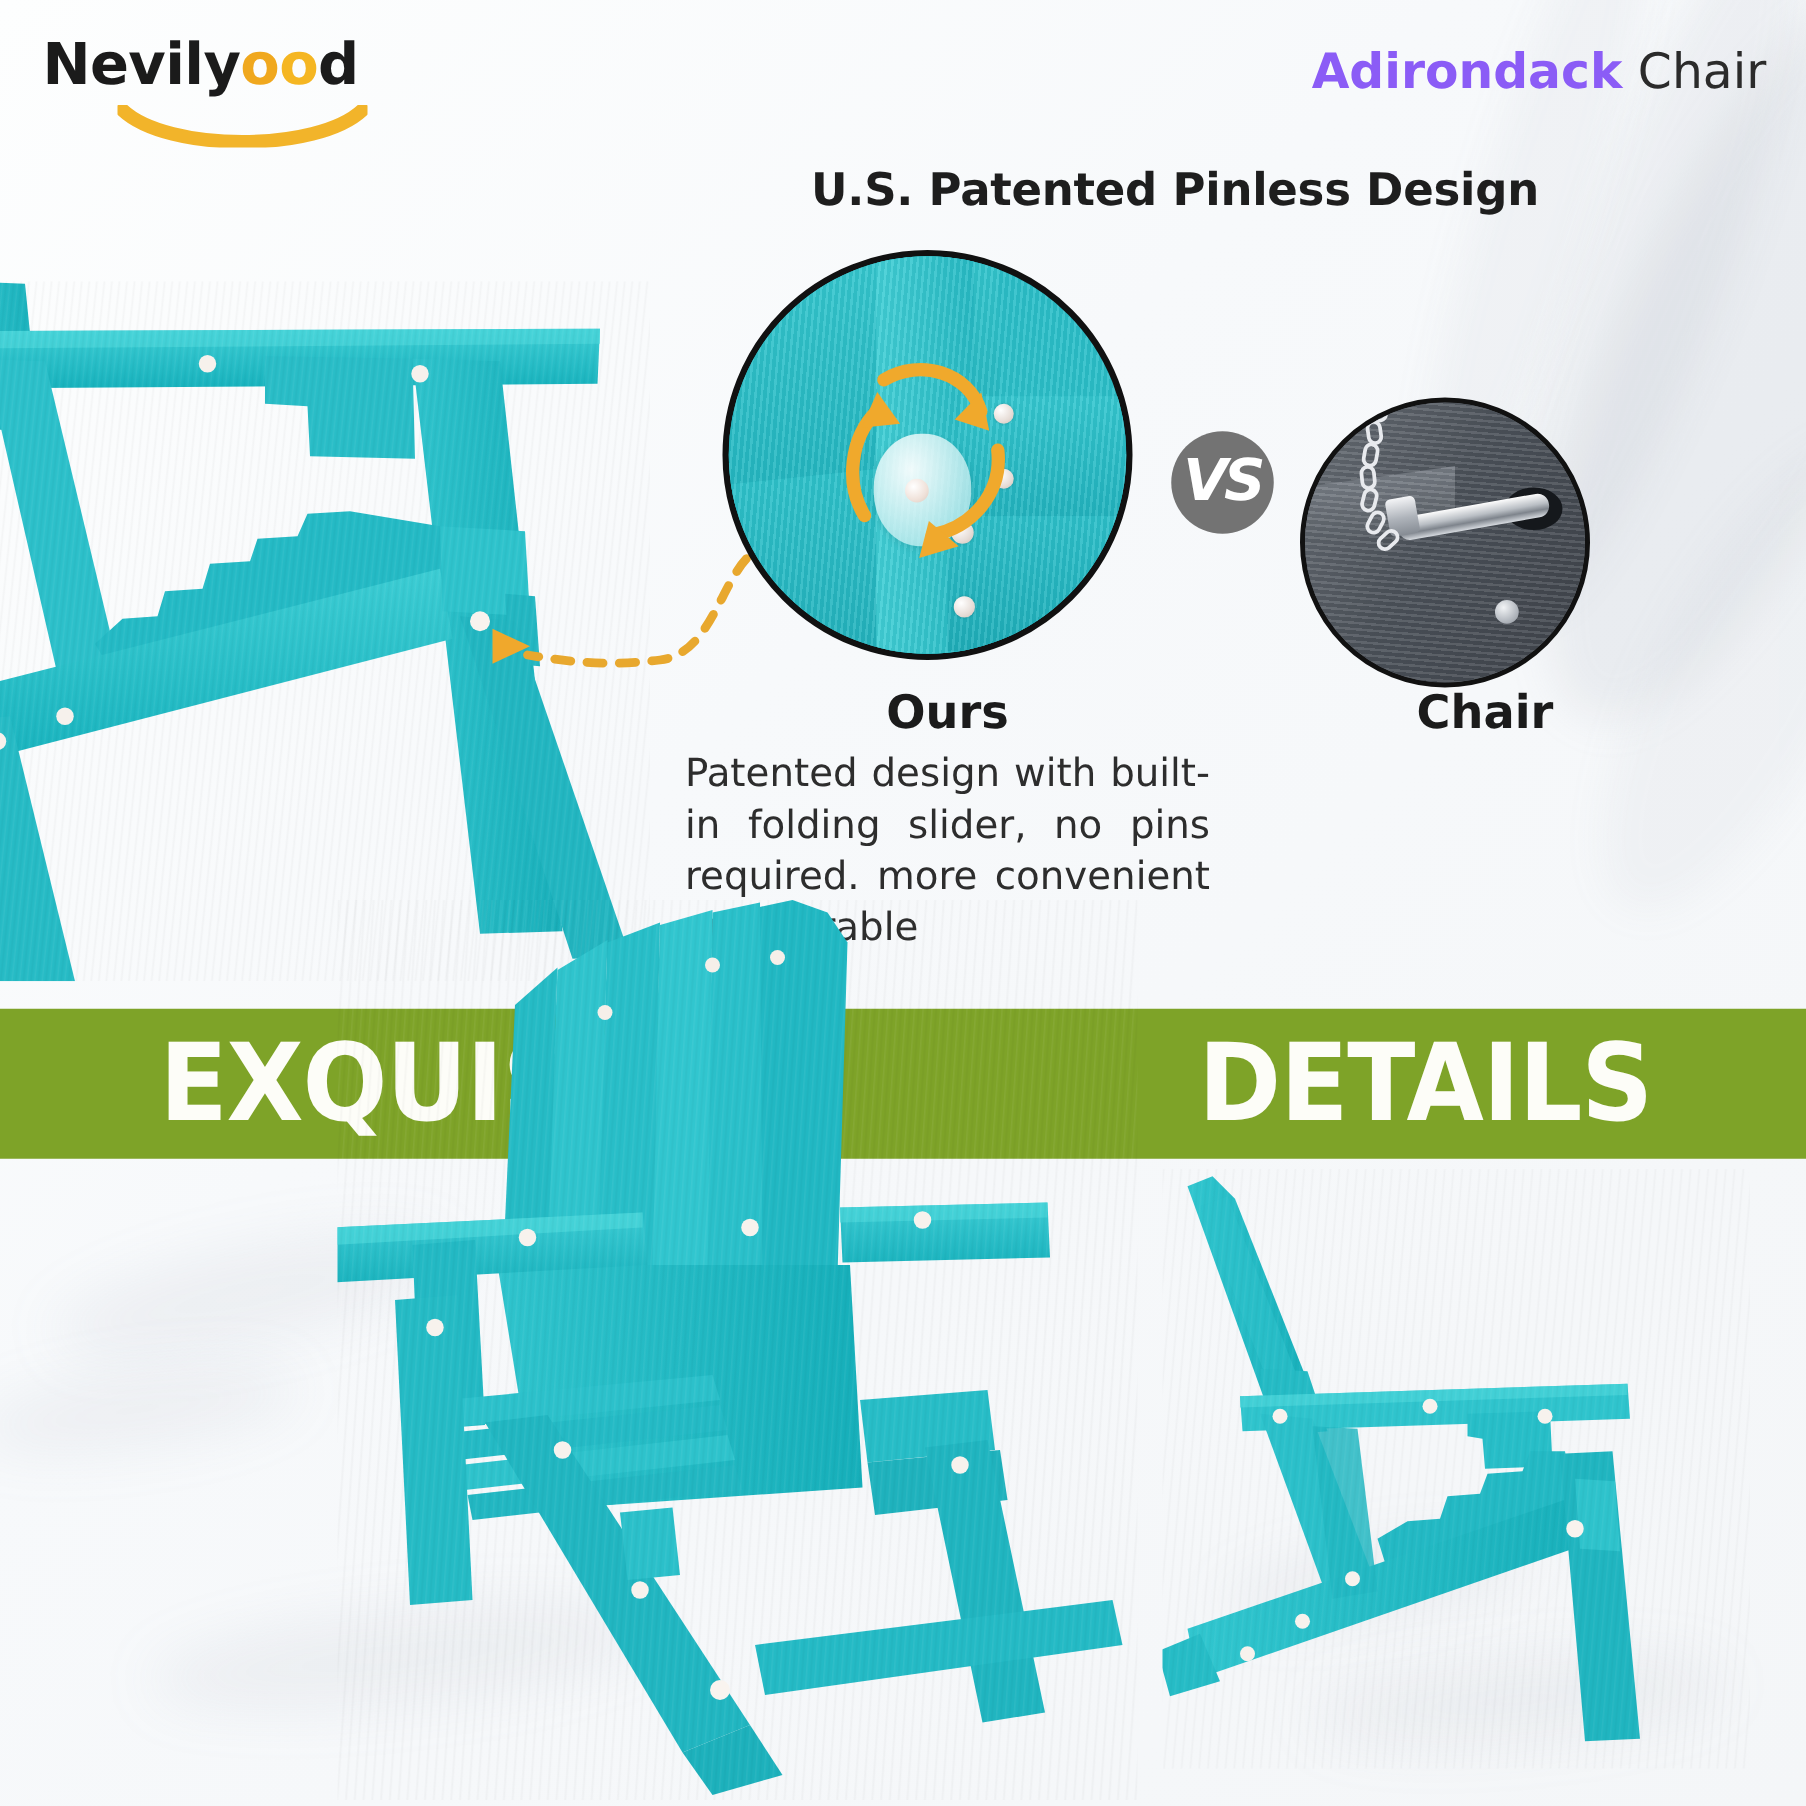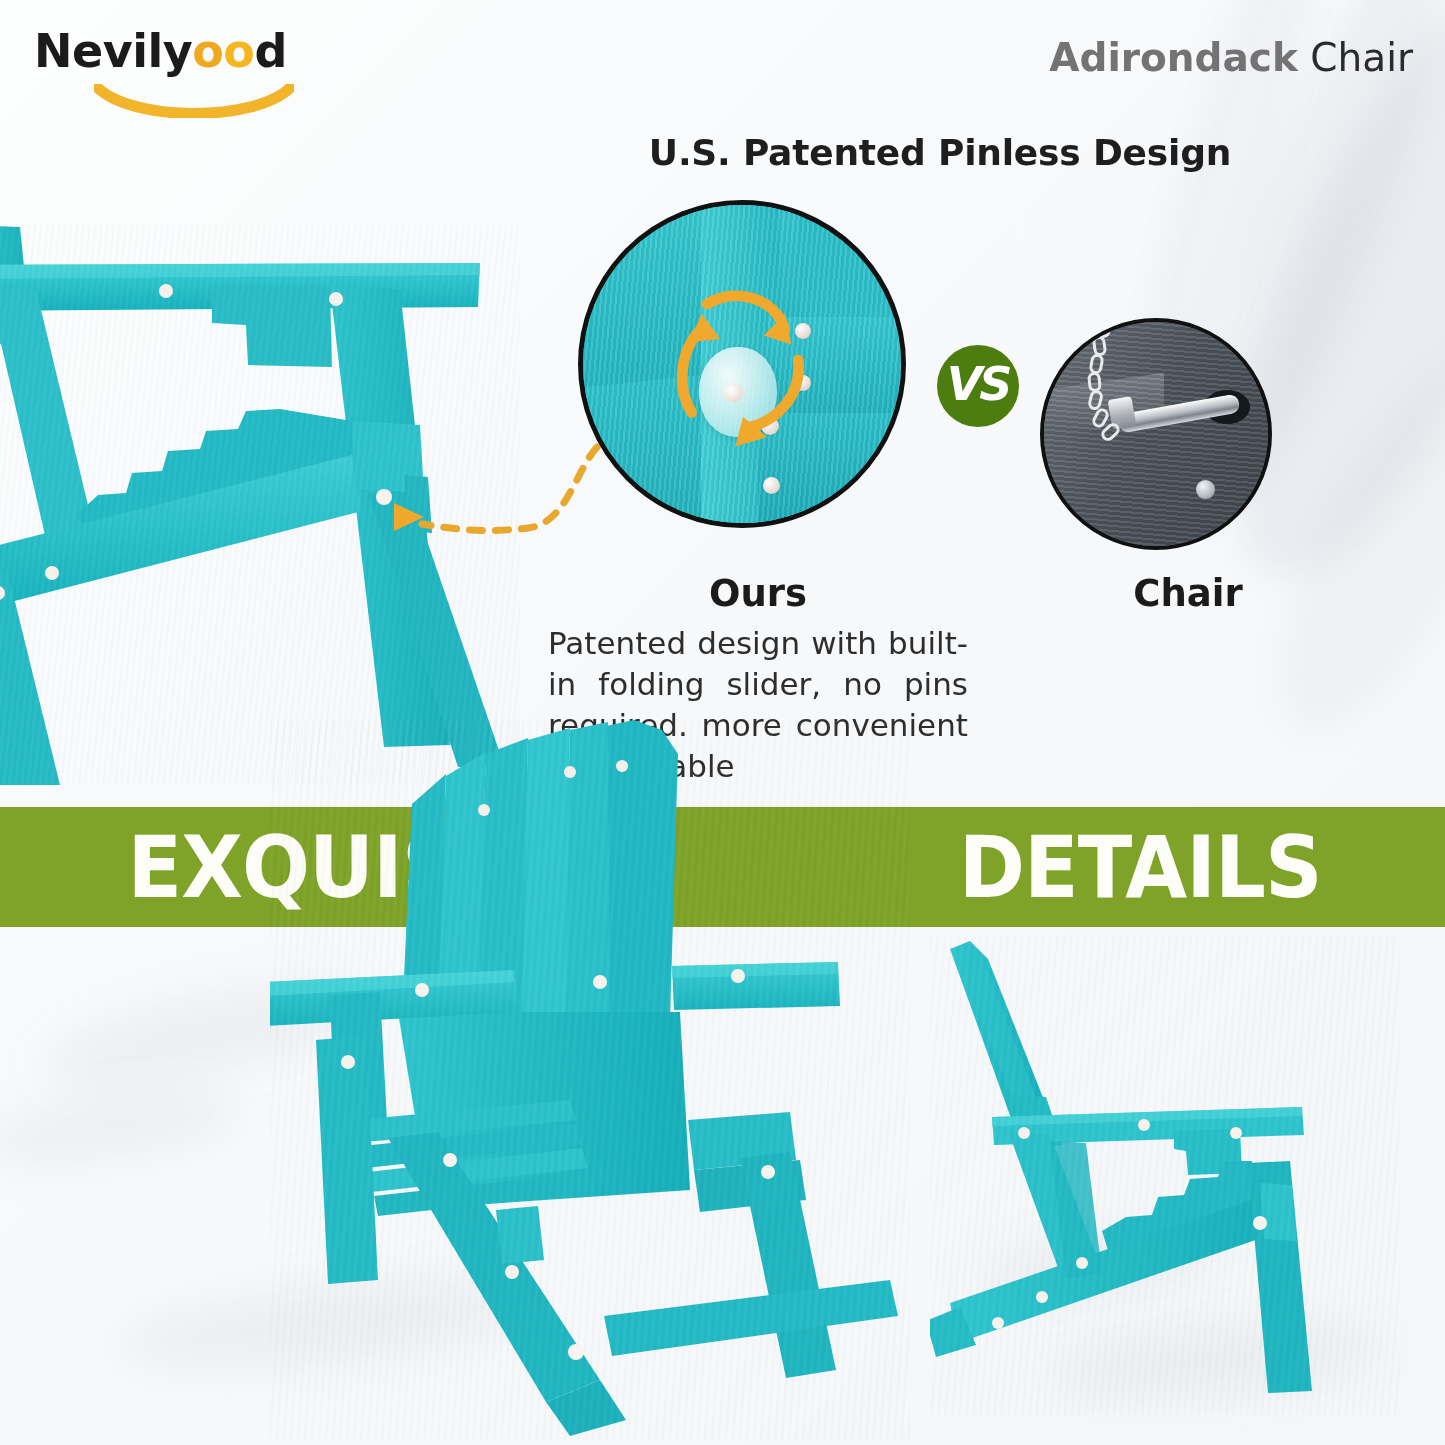--- a/index.html
+++ b/index.html
@@ -45,21 +45,21 @@
   }
   .logo-word .o-ring{ color:#f0a81e; }
   .logo-word .o-fill{ color:#f5b622; }
   .logo-smile{ position:absolute; left:60px; top:56px; width:200px; height:34px; }
 
   .prod-title{
     position:absolute; right:32px; top:38px;
     font-size:39px; font-weight:400; line-height:1; white-space:nowrap;
     font-family:"DejaVu Sans", sans-serif;
   }
-  .prod-title .b{ color:#737373; font-weight:700; }
+  .prod-title .b{ color:#8b5cf6; font-weight:700; }
   .prod-title .n{ color:#2b2b2b; font-weight:400; }
 
   
   .patent-head{
     position:absolute; left:640px; top:132px; width:600px;
     text-align:center; font-size:36px; font-weight:700; color:#1e1e1e;
     font-family:"DejaVu Sans", sans-serif; letter-spacing:-.2px;
   }
 
   
@@ -123,31 +123,31 @@
     background:linear-gradient(180deg,#f4f5f7,#aeb3ba 55%,#868c94); }
   .ot-screw{ position:absolute; left:152px; top:158px; width:19px; height:19px;
     border-radius:50%;
     background:radial-gradient(circle at 36% 32%,#f2f4f6,#b4b9c0 60%,#8b9098); }
   .chain-link{ position:absolute; width:13px; height:20px; border-radius:7px;
     border:3px solid #e8eaee; }
 
   
   .vs{
     position:absolute; left:937px; top:345px; width:82px; height:82px;
-    border-radius:50%; background:#4d7c0f;
+    border-radius:50%; background:#737373;
     display:flex; align-items:center; justify-content:center;
   }
   .vs span{
     color:#fff; font-size:46px; font-weight:800; font-style:italic;
     letter-spacing:-3px; font-family:"DejaVu Sans", sans-serif;
     transform:translateY(-2px);
   }
 
   
-  .cap{ position:absolute;margin-top:24px; }
+  .cap{ position:absolute; }
   .cap h3{
     font-size:37px; font-weight:700; color:#1b1b1b; text-align:center;
     font-family:"DejaVu Sans", sans-serif; margin-bottom:8px;
   }
   .cap p{
     font-size:31px; line-height:1.32; color:#2d2d2d; font-weight:400;
     font-family:"DejaVu Sans", sans-serif;
   }
   .cap-ours{ left:548px; top:548px; width:420px; }
   .cap-ours p{ text-align:justify; }

